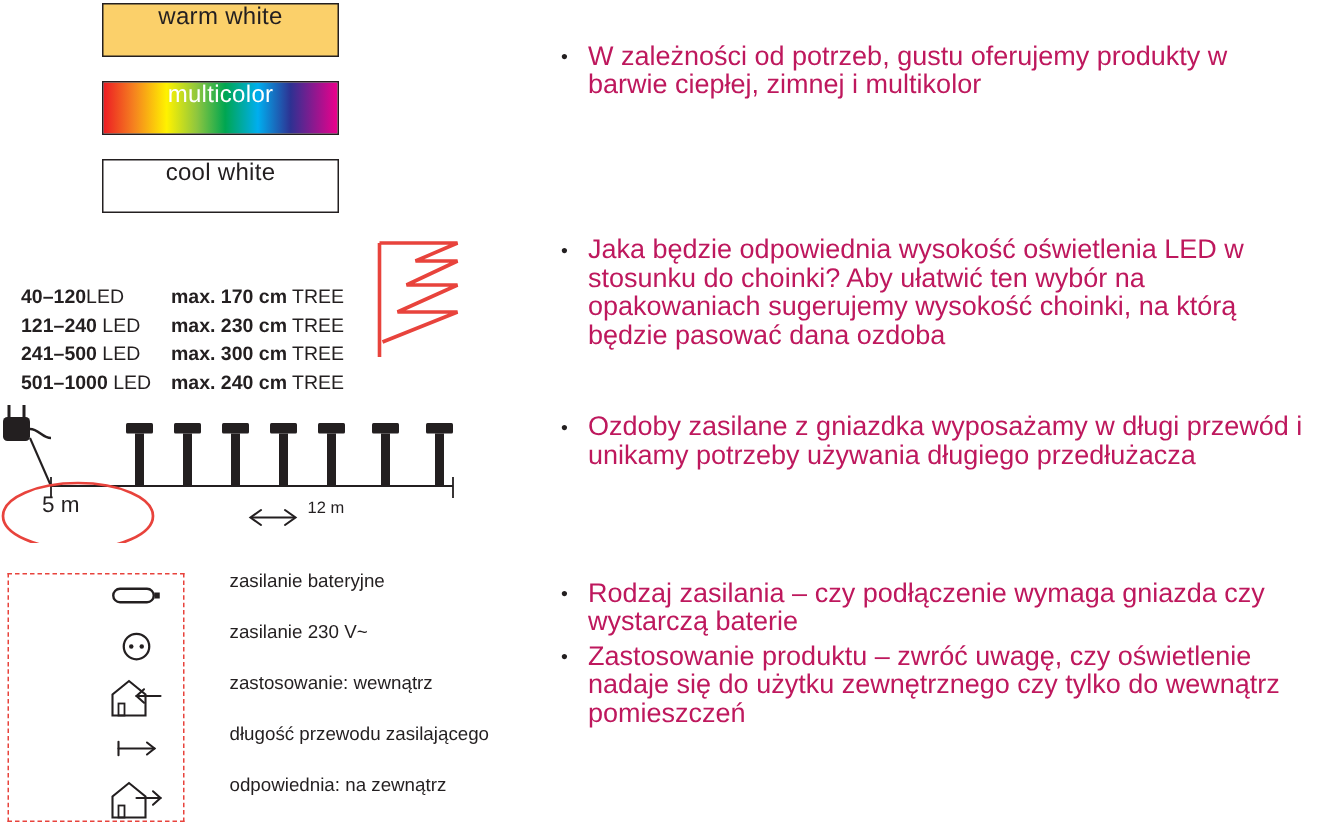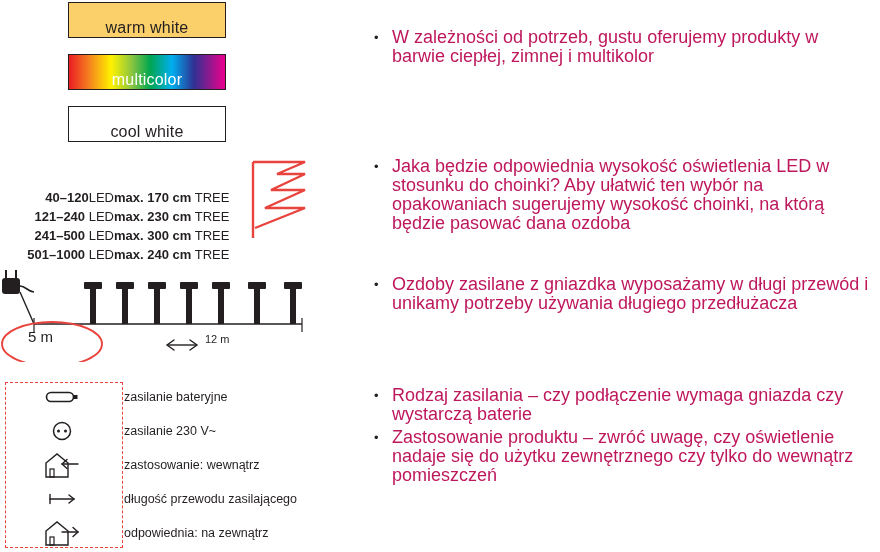--- a/index.html
+++ b/index.html
@@ -36,21 +36,21 @@
     left: 68px;
     top: 2px;
     width: 160px;
   }
   .badge {
     width: 158px;
     height: 36px;
     border: 1px solid #231f20;
     box-sizing: border-box;
     display: flex;
-    align-items: flex-end;
+    align-items: flex-start;
     justify-content: center;
     font-size: 16px;
     margin-bottom: 16px;
     letter-spacing: 0.2px;
   }
   .badge.warm {
     background: #fbd06a;
     color: #231f20;
   }
   .badge.cool {
@@ -72,21 +72,21 @@
     top: 158px;
     font-size: 13px;
   }
   .led-row {
     display: flex;
     align-items: baseline;
     height: 19px;
   }
   .led-count {
     width: 100px;
-    text-align: right;
+    text-align: left;
     white-space: nowrap;
   }
   .led-count b { font-weight: bold; }
   .led-height {
     width: 112px;
     white-space: nowrap;
     margin-top: 32px;
   }
   .led-height b { font-weight: bold; }
 
@@ -130,21 +130,21 @@
     top: 2px;
     width: 118px;
     height: 166px;
     border: 1px dashed #e8433c;
     box-sizing: border-box;
   }
   .legend-row {
     position: relative;
     height: 34px;
     display: flex;
-    align-items: center;
+    padding-left: 29px;
   }
   .legend-icon {
     width: 124px;
     display: flex;
     align-items: center;
     justify-content: center;
   }
   .legend-label {
     font-size: 12.5px;
     color: #231f20;

